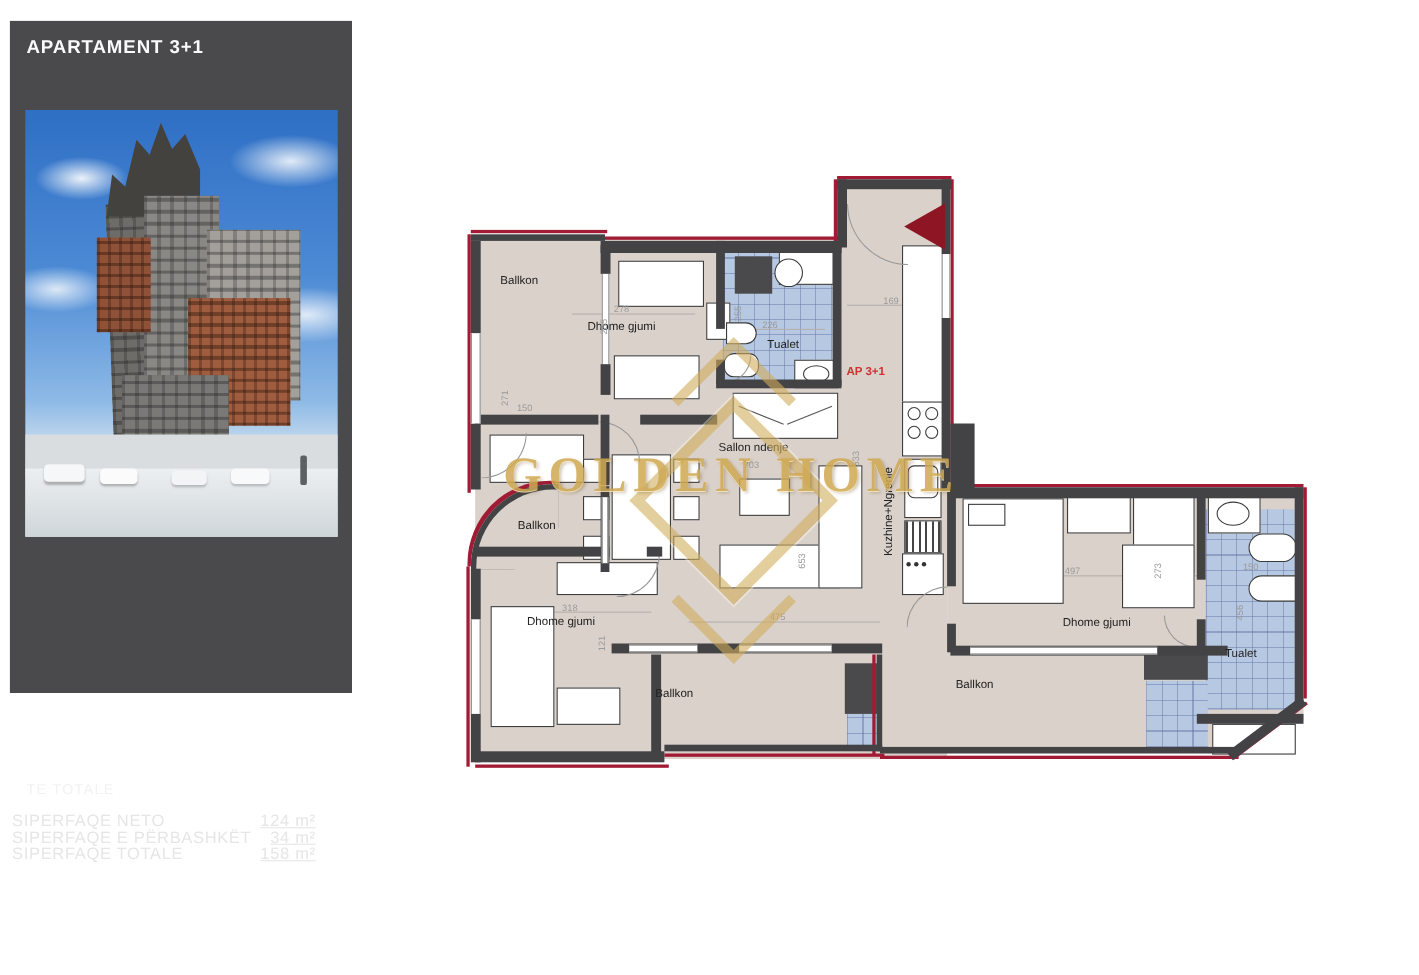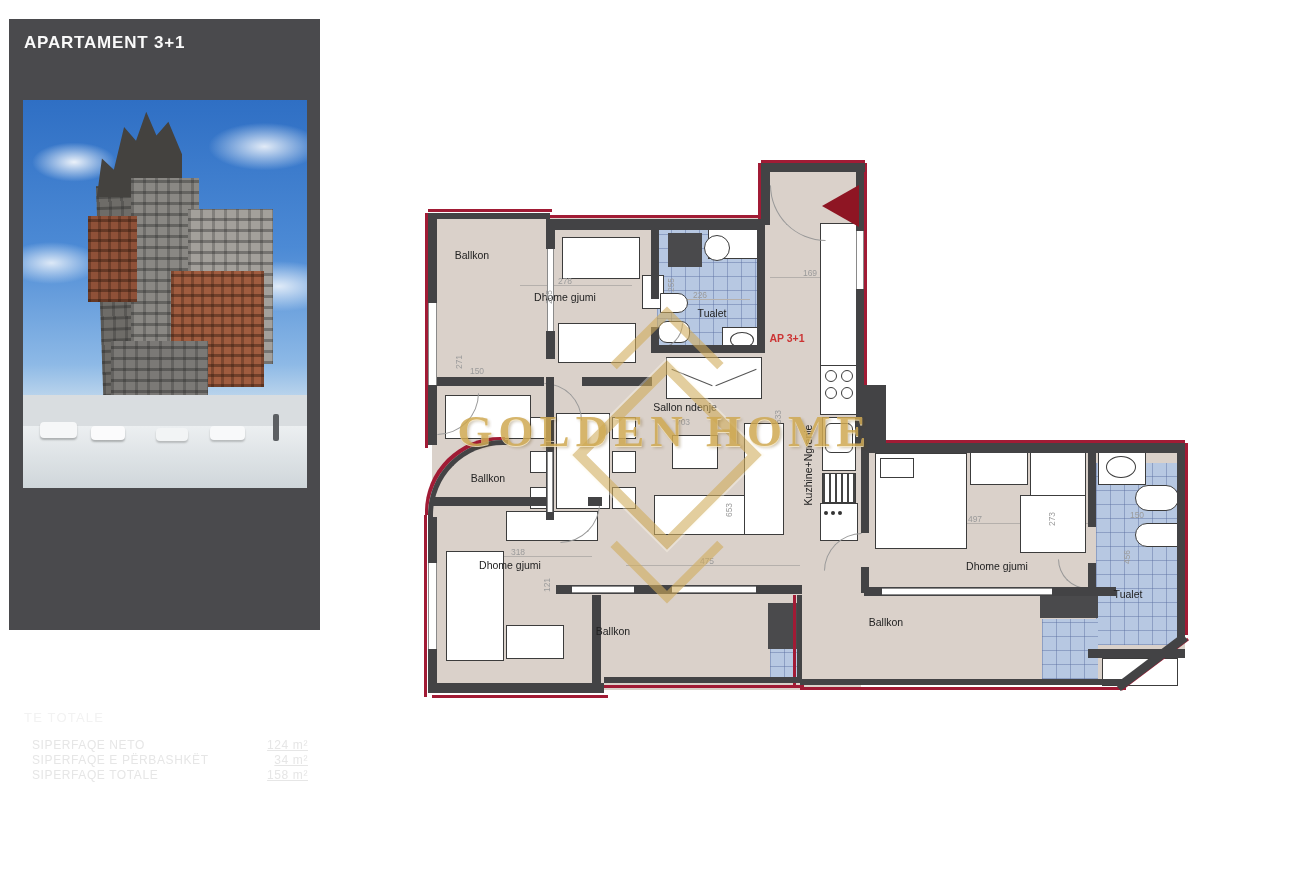--- a/index.html
+++ b/index.html
@@ -22,21 +22,21 @@
   #photo .win-g { background-image:
       repeating-linear-gradient(0deg, rgba(30,30,30,.35) 0 3px, transparent 3px 11px),
       repeating-linear-gradient(90deg, rgba(30,30,30,.25) 0 3px, transparent 3px 12px); }
   #photo .win-o { background-image:
       repeating-linear-gradient(0deg, rgba(40,20,10,.4) 0 3px, transparent 3px 10px),
       repeating-linear-gradient(90deg, rgba(40,20,10,.3) 0 3px, transparent 3px 10px); }
   #caption { position:absolute; left:14px; top:474px; width:284px; text-align:center;
              font-size:17px; color:#c9c9c9; letter-spacing:4px; }
   #sb-data-head { position:absolute; left:15px; top:691px; font-size:13px; color:#f2f2f2;
                   letter-spacing:1.2px; }
-  .sb-row { position:absolute; left:23px; width:276px; font-size:12px; color:#e6e6e6;
+  .sb-row { position:absolute; left:2px; width:276px; font-size:15px; color:#e6e6e6;
             letter-spacing:.6px; }
   .sb-row .val { position:absolute; right:0; top:0;text-decoration:underline; }
 
   
   #plan { position:absolute; left:420px; top:155px; width:780px; height:560px; }
   .flr  { position:absolute; background:#dad1ca; }
   .w    { position:absolute; background:#434345; z-index:12; }
   .red  { position:absolute; background:#a11b35; z-index:11; }
   .win  { position:absolute; background:#ffffff; border-top:1px solid #8a8a8a;
           border-bottom:1px solid #8a8a8a; z-index:13; }

